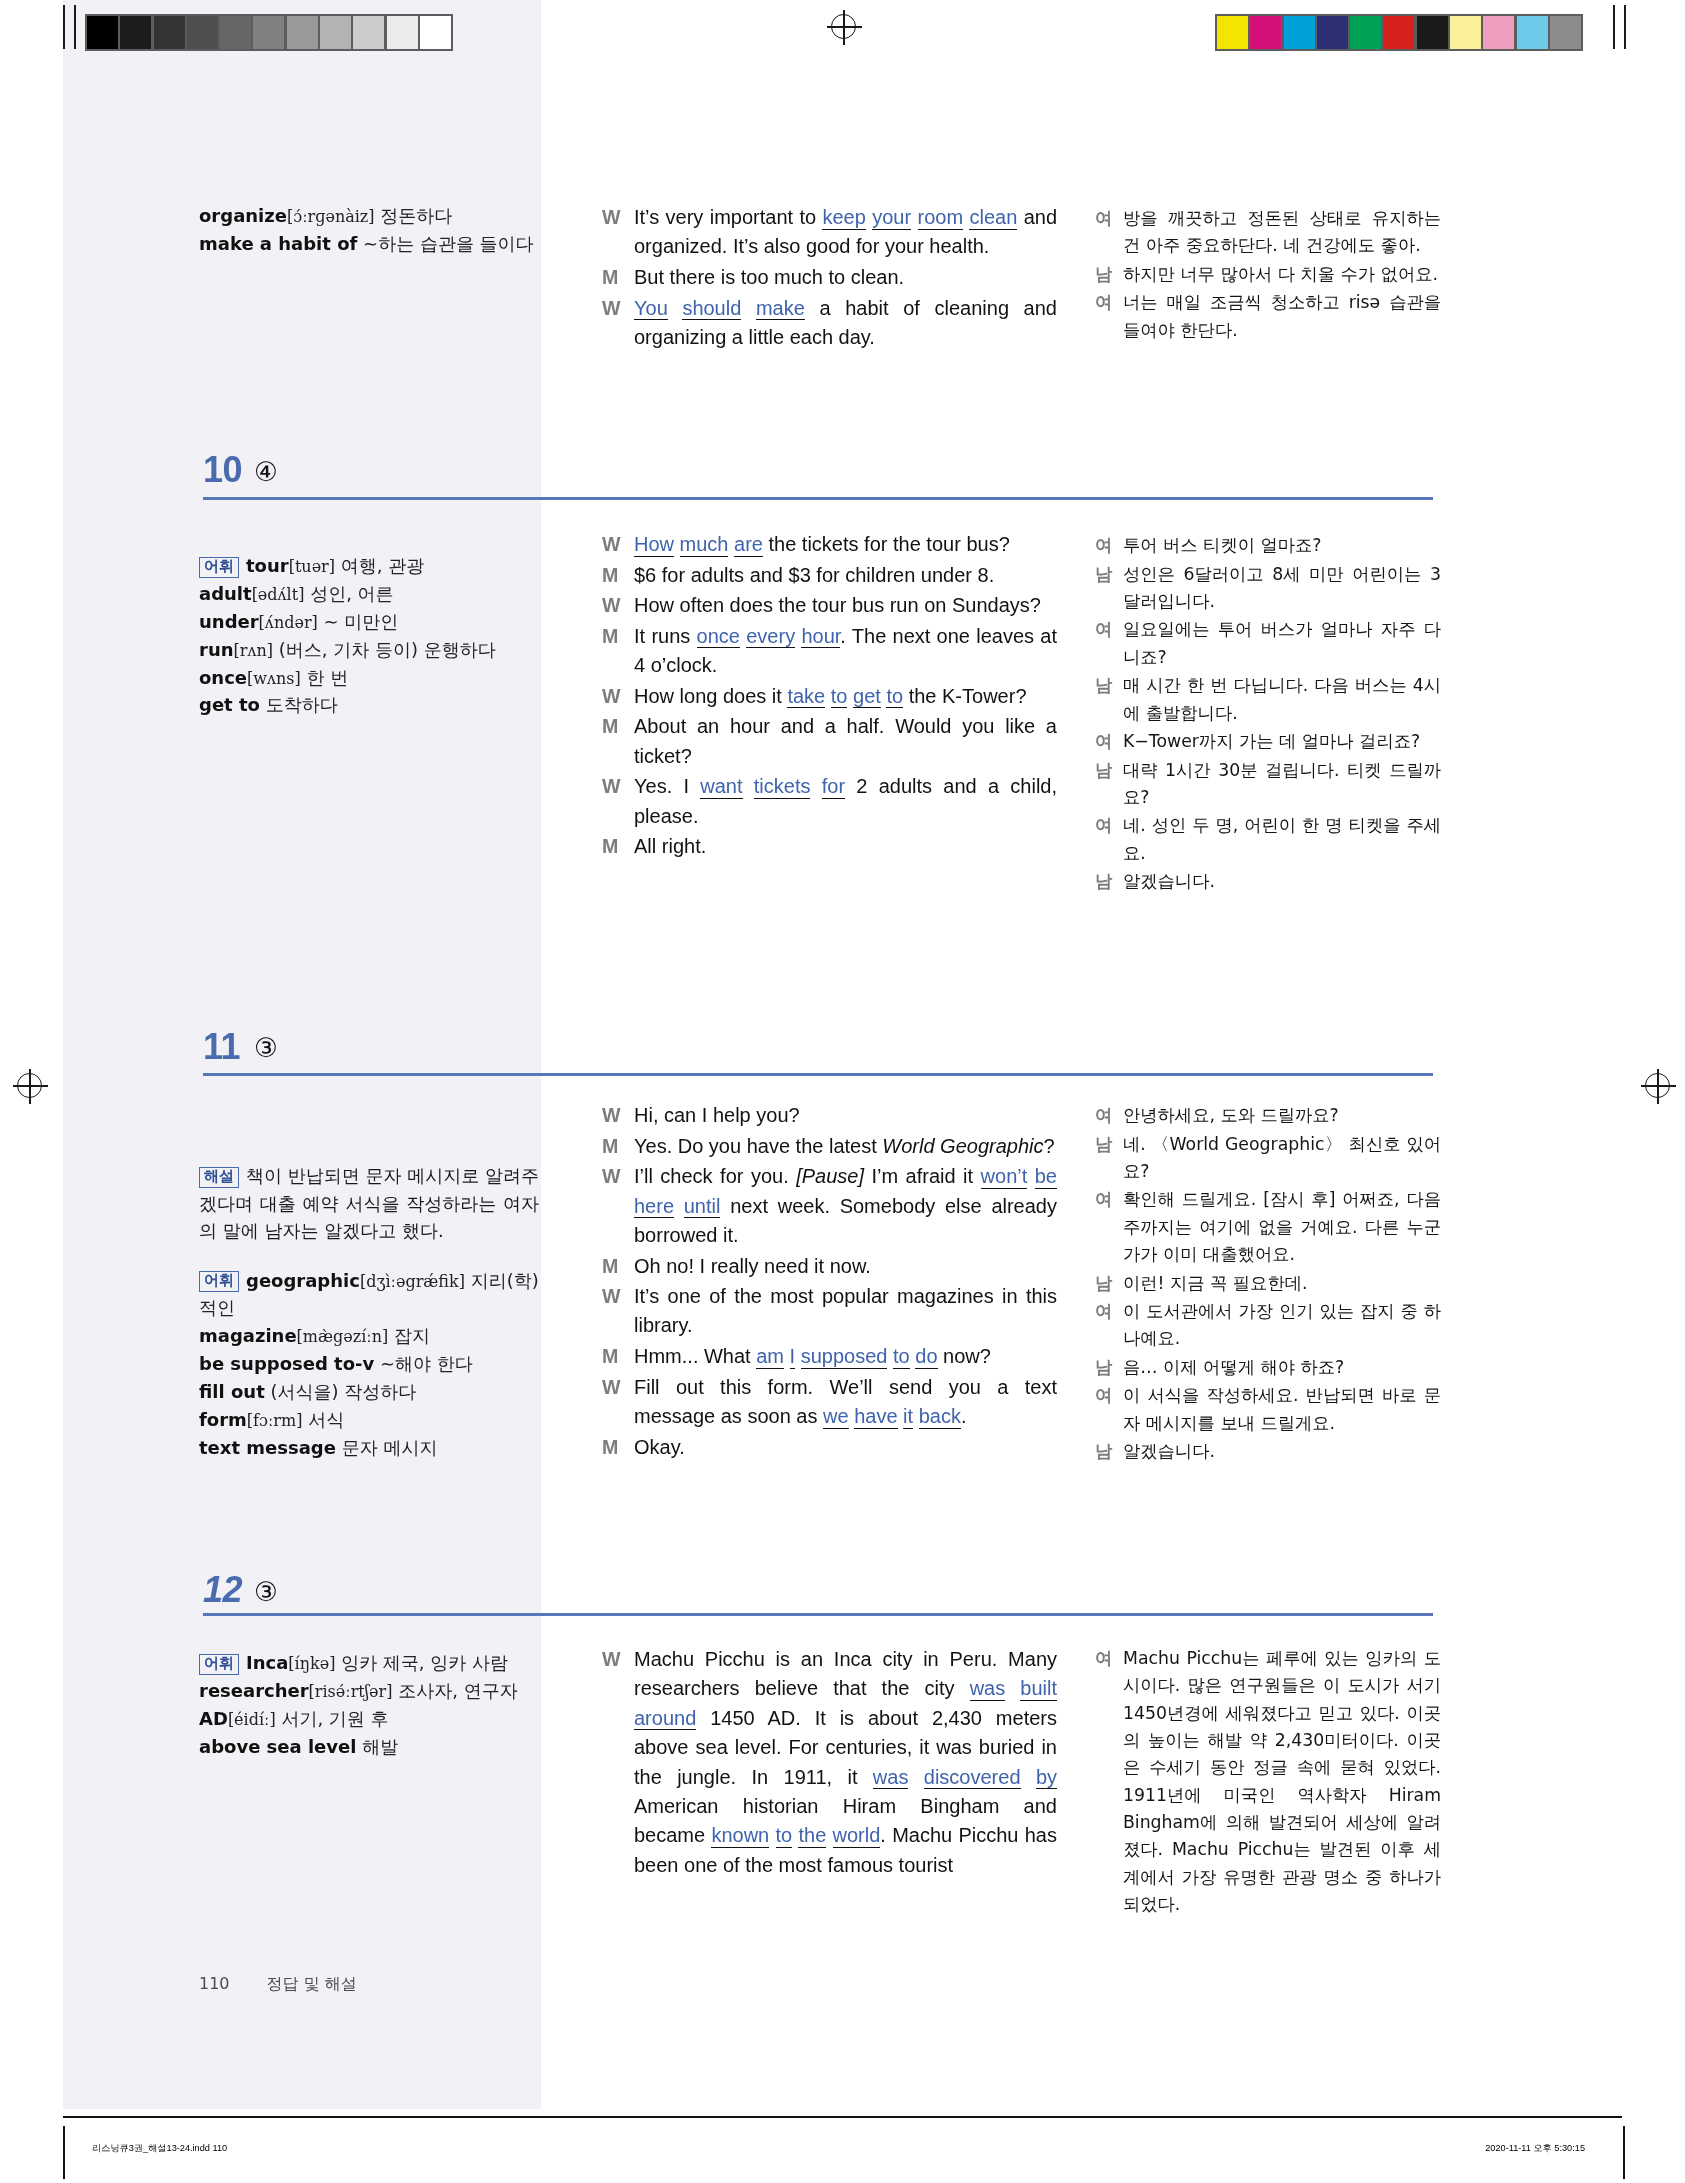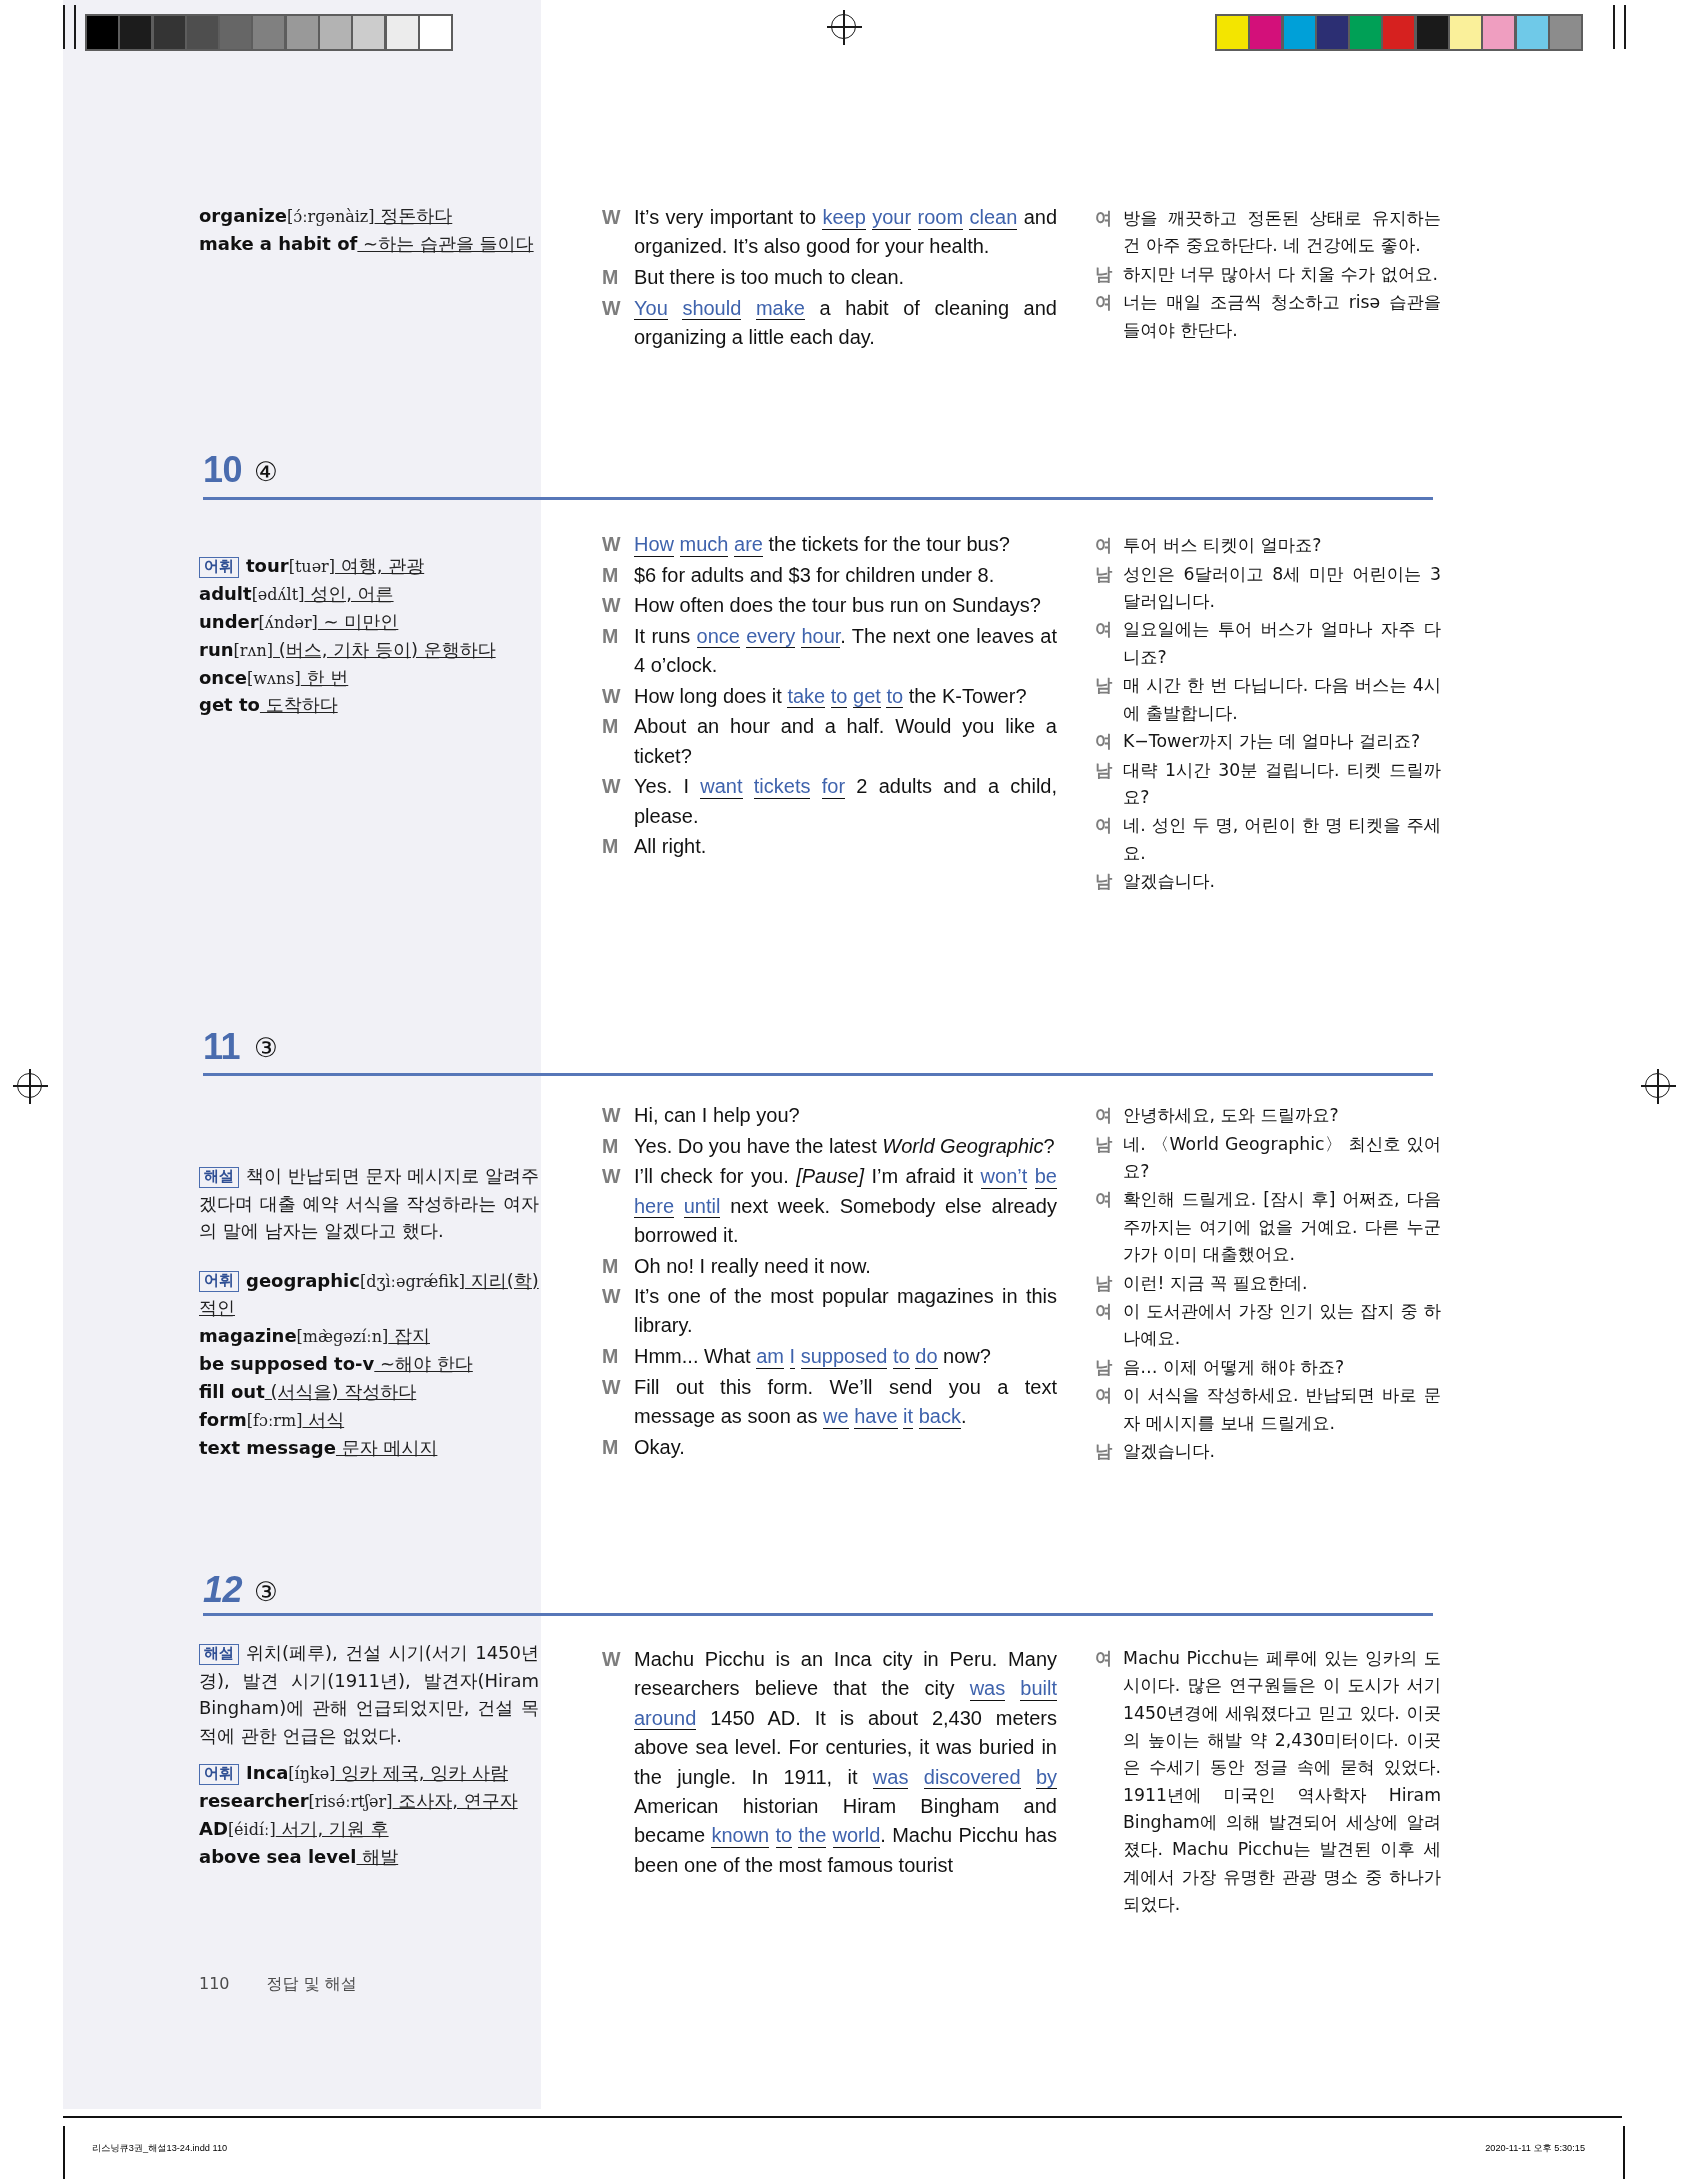--- a/index.html
+++ b/index.html
@@ -55,21 +55,21 @@
   .expl{
     font-size:18px;line-height:1.53;color:#1a1a1a;text-align:justify;
     font-family:"DejaVu Sans","Liberation Sans",sans-serif;
   }
   .vocab{
     font-size:18px;line-height:1.55;color:#1a1a1a;
     font-family:"DejaVu Sans","Liberation Sans",sans-serif;
   }
   .vocab .w{font-weight:600;color:#111;}
   .vocab .ipa{font-family:"DejaVu Serif","Liberation Serif",serif;font-size:16px;color:#222;}
-  .vocab .mean{color:#222;text-decoration:underline;}
+  .vocab .mean{color:#222;}
 
   
   .dl{display:flex;margin-bottom:1.2px;}
   .dl .spk{
     width:32px;flex:0 0 32px;font-size:19.6px;font-weight:bold;color:#7d7d7d;
     line-height:1.47;text-align:left;
   }
   .dl .line{
     flex:1;font-size:20px;line-height:1.47;color:#121212;text-align:justify;
     text-justify:inter-word;
@@ -372,23 +372,20 @@
     </div>
   </div>
 
   <div class="qblock" style="top:0;">
     <div class="qhead">
       <div class="qnum" style="top:1572px;font-style:italic;">12</div>
       <div class="qans" style="top:1579px;">③</div>
       <div class="qrule" style="top:1613px;"></div>
     </div>
     <div class="col-left" style="top:1639px;">
-      <div class="expl">
-        <span class="tag">해설</span><span>위치(페루), 건설 시기(서기 1450년경), 발견 시기(1911년), 발견자(Hiram Bingham)에 관해 언급되었지만, 건설 목적에 관한 언급은 없었다.</span>
-      </div>
       <div class="vocab" style="margin-top:10px;">
         <span class="tag">어휘</span><span id="q12-vocab"><span><span class="w">Inca</span><span class="ipa">[íŋkə]</span><span class="mean"> 잉카 제국, 잉카 사람</span></span><div><span class="w">researcher</span><span class="ipa">[risə́ːrtʃər]</span><span class="mean"> 조사자, 연구자</span></div><div><span class="w">AD</span><span class="ipa">[éidíː]</span><span class="mean"> 서기, 기원 후</span></div><div><span class="w">above sea level</span><span class="mean"> 해발</span></div></span>
       </div>
     </div>
     <div class="col-mid" style="top:1645px;">
       <div id="q12-dialogue">
           <div class="dl">
             <div class="spk">W</div>
             <div class="line">Machu Picchu is an Inca city in Peru. Many researchers believe that the city <u class="blank">was</u> <u class="blank">built</u> <u class="blank">around</u> 1450 AD. It is about 2,430 meters above sea level. For centuries, it was buried in the jungle. In 1911, it <u class="blank">was</u> <u class="blank">discovered</u> <u class="blank">by</u> American historian Hiram Bingham and became <u class="blank">known</u> <u class="blank">to</u> <u class="blank">the</u> <u class="blank">world</u>. Machu Picchu has been one of the most famous tourist</div>
           </div>

